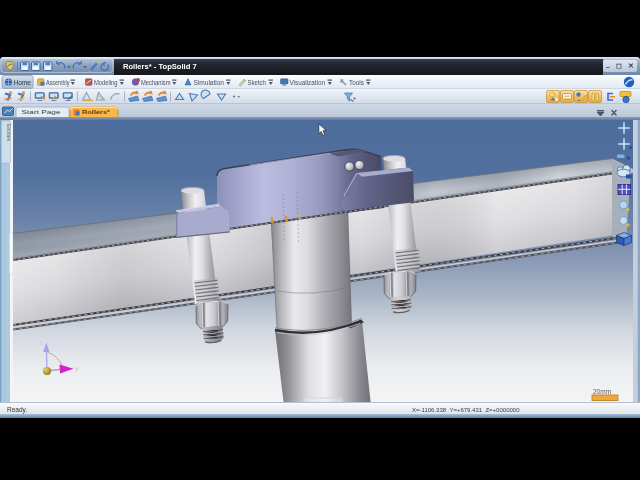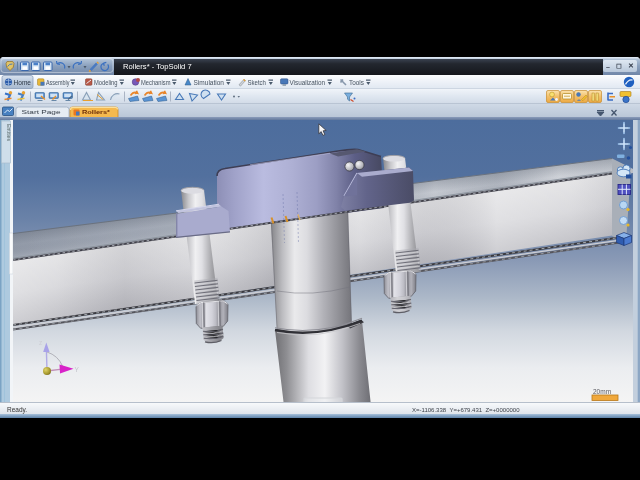--- a/index.html
+++ b/index.html
@@ -4,21 +4,21 @@
 <style>
   html,body{margin:0;padding:0;background:#000;width:640px;height:480px;overflow:hidden;}
   *{box-sizing:border-box;font-family:"Liberation Sans",sans-serif;}
   #stage{position:relative;width:640px;height:480px;background:#000;}
   
   #win{position:absolute;left:0;top:57px;width:640px;height:361px;background:#dce4ee;border-radius:4px 4px 0 0;overflow:hidden;}
   #titlebar{position:absolute;left:0;top:0;width:640px;height:18px;
     background:linear-gradient(180deg,#e7eef7 0%,#adbfd5 15%,#8aa0bd 50%,#7187a8 100%);}
   #titledark{position:absolute;left:114px;top:2px;width:489px;height:16px;
     background:linear-gradient(180deg,#3a4250 0%,#23272f 30%,#15171c 100%);}
-  #titletext{position:absolute;left:123px;top:4.5px;color:#fff;font-size:7.6px;font-weight:normal;letter-spacing:0;}
+  #titletext{position:absolute;left:123px;top:4.5px;color:#fff;font-size:7.6px;font-weight:bold;letter-spacing:0;}
   #winbtns{position:absolute;right:3px;top:3px;width:34px;height:12px;background:linear-gradient(180deg,#dfe8f2,#b9c8da);border-radius:2px;
     color:#3a4250;font-size:7px;display:flex;align-items:center;justify-content:space-around;font-weight:bold;}
   
   #menurow{position:absolute;left:0;top:18px;width:640px;height:14px;
     background:linear-gradient(180deg,#fcfdfe 0%,#eef2f8 50%,#e2e9f2 100%);border-bottom:1px solid #cdd6e2;}
   
   #toolrow{position:absolute;left:0;top:32px;width:640px;height:15px;
     background:linear-gradient(180deg,#f0f4f9 0%,#dde5ef 60%,#d3dce8 100%);border-bottom:1px solid #b9c4d3;}
   
   #tabrow{position:absolute;left:0;top:47px;width:640px;height:13px;

